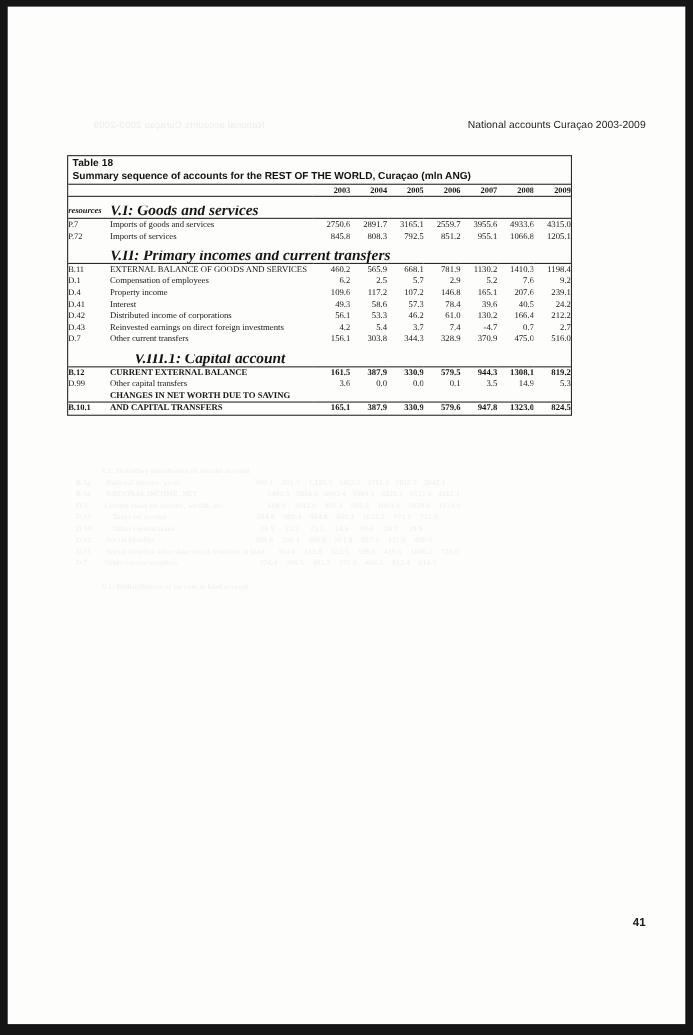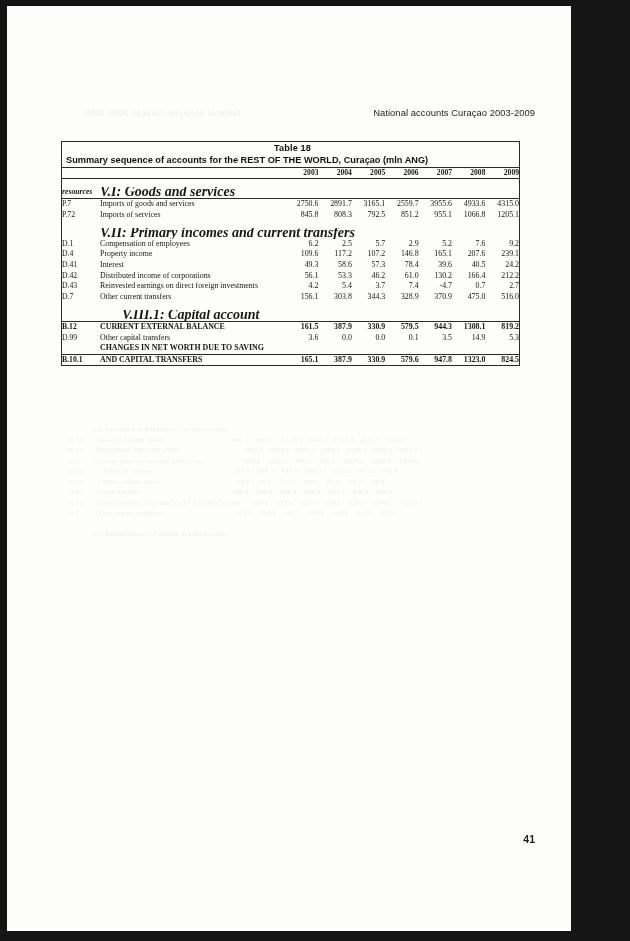--- a/index.html
+++ b/index.html
@@ -18,21 +18,21 @@
   #scan-frame {
     position: absolute;
     left: 0; top: 0;
     width: 630px; height: 941px;
     background: #151515;
   }
   #page-sheet {
     position: absolute;
     left: 7px;
     top: 6px;
-    width: 564px;
+    width: 616px;
     height: 925px;
     background: #fdfdfc;
     box-shadow: 0 0 2px rgba(0,0,0,0.35);
   }
 
   
   .bleed {
     position: absolute;
     color: #e9e9e6;
     font-family: "Liberation Serif", serif;
@@ -138,21 +138,21 @@
   
   #title-cell {
     font-family: "Liberation Sans", sans-serif;
     font-weight: bold;
     font-size: 9.2px;
     color: #111;
     padding-left: 4px;
     line-height: 12.4px;
   }
   #title-cell .t-line { display: block; }
-  #title-cell .t-line.t1 { letter-spacing: 0.1px; text-align: center; }
+  #title-cell .t-line.t1 { letter-spacing: 0.1px; }
 
   .hdr-row > td { border-bottom: 1px solid #2a2a2a; }
 
   
   td.sect {
     padding-left: 4px;
     font-style: italic;
     font-weight: bold;
     font-size: 14px;
   }
@@ -236,20 +236,31 @@
               <td class="num">1066.8</td>
               <td class="num">1205.1</td>
             </tr>
             <tr class="spacer">
               <td colspan="9"></td>
             </tr>
             <tr>
               <td class="code resources-word"></td>
               <td class="sect" colspan="8">V.II: Primary incomes and current transfers</td>
             </tr>
+            <tr class="rule-top">
+              <td class="code">B.11</td>
+              <td class="label">EXTERNAL BALANCE OF GOODS AND SERVICES</td>
+              <td class="num">460.2</td>
+              <td class="num">565.9</td>
+              <td class="num">668.1</td>
+              <td class="num">781.9</td>
+              <td class="num">1130.2</td>
+              <td class="num">1410.3</td>
+              <td class="num">1198.4</td>
+            </tr>
             <tr>
               <td class="code">D.1</td>
               <td class="label">Compensation of employees</td>
               <td class="num">6.2</td>
               <td class="num">2.5</td>
               <td class="num">5.7</td>
               <td class="num">2.9</td>
               <td class="num">5.2</td>
               <td class="num">7.6</td>
               <td class="num">9.2</td>

